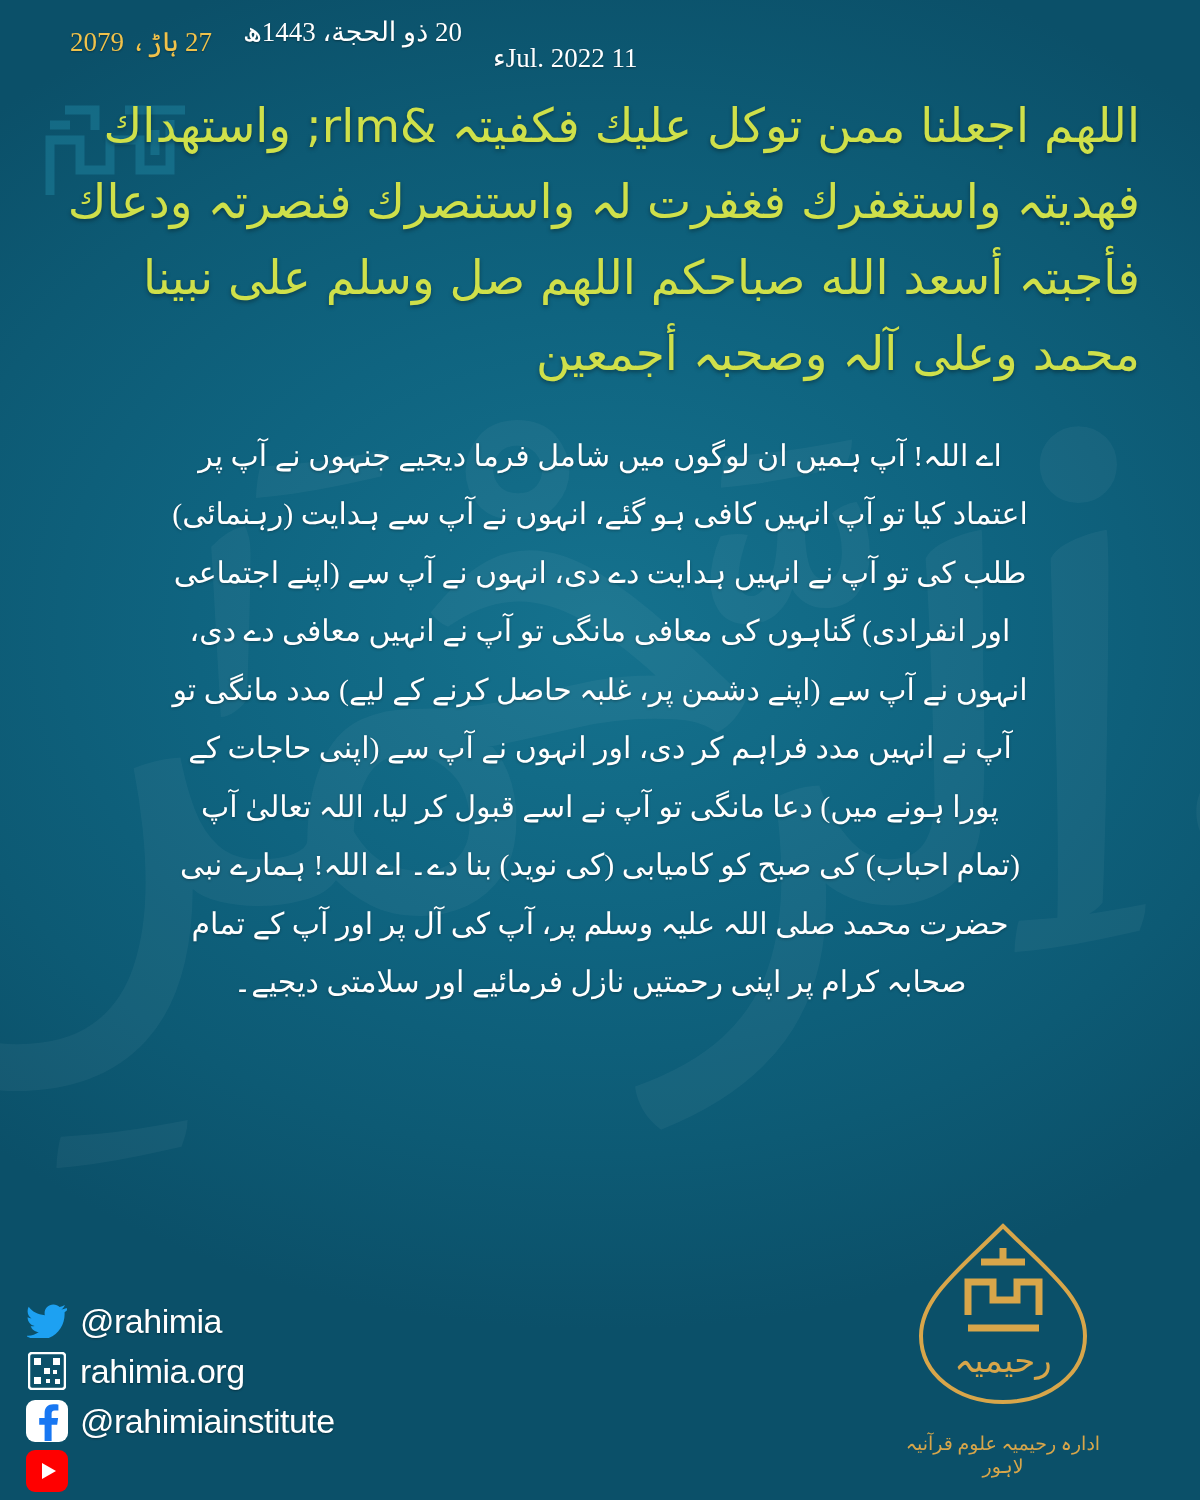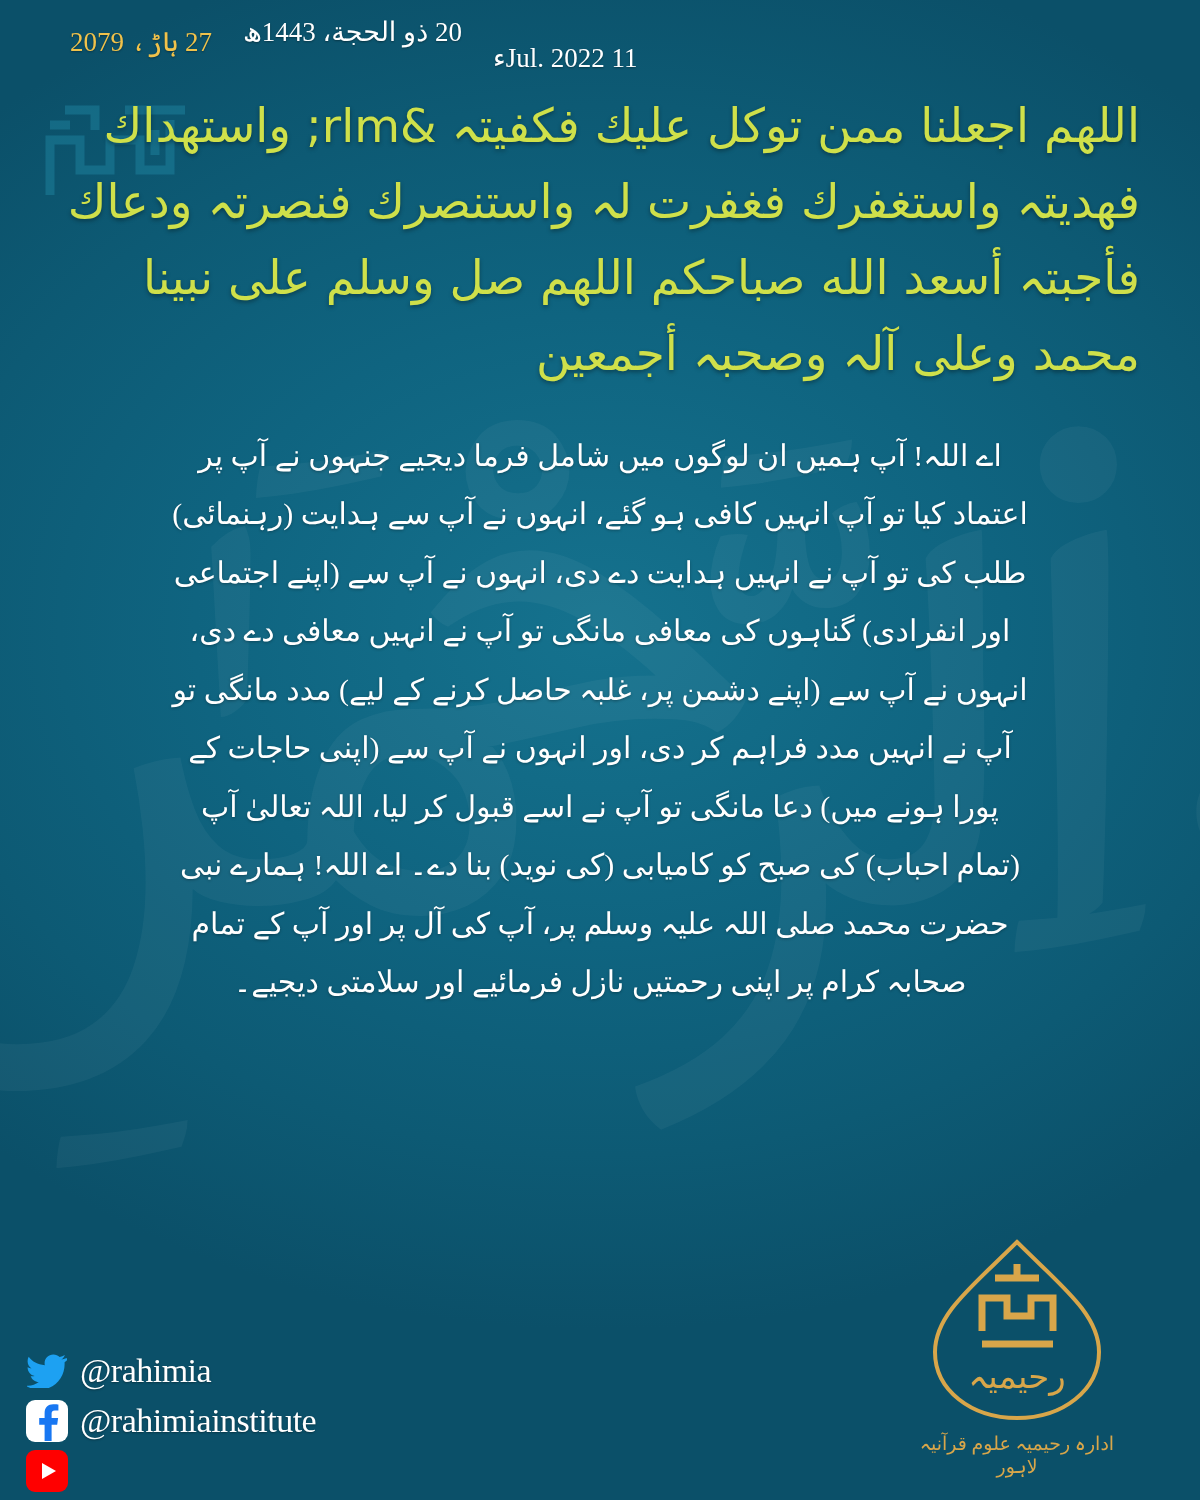--- a/index.html
+++ b/index.html
@@ -133,52 +133,52 @@
     gap: 8px;
   }
   .social-row {
     display: flex;
     align-items: center;
     gap: 12px;
   }
   .social-handle {
     color: #ffffff;
     font-size: 34px;
-    font-family: Liberation Serif, serif;
+    font-family: Liberation Sans, sans-serif;
     letter-spacing: -0.5px;
     text-shadow: 0 1px 2px rgba(0,0,0,0.35);
   }
   .icon-badge {
     width: 42px;
     height: 42px;
     border-radius: 7px;
     display: flex;
     align-items: center;
     justify-content: center;
     flex: 0 0 auto;
   }
   .ic-twitter { background: transparent; }
   .ic-web     { background: transparent; }
   .ic-fb      { background: #ffffff; border-radius: 9px; }
   .ic-yt      { background: #ff0000; border-radius: 9px; }
 
   
   .logo {
     position: absolute;
-    right: 78px;
+    right: 92px;
     bottom: 22px;
     z-index: 4;
     width: 210px;
     text-align: center;
   }
   .logo-sub {
     color: #d8a64a;
     font-size: 19px;
     direction: rtl;
-    margin-top: 2px;
+    margin-top: 18px;
     letter-spacing: 0.5px;
   }
 </style>
 </head>
 <body>
 
 <div class="poster">
 
   <div class="watermark">﷽</div>
 
@@ -207,20 +207,37 @@
 
     <div class="social-row">
       <span class="icon-badge ic-twitter">
         <svg width="40" height="34" viewBox="0 0 40 34">
             <path fill="#1da1f2" d="M39 4.2c-1.5.7-3 1.1-4.7 1.3 1.7-1 3-2.6 3.6-4.5-1.6 1-3.4 1.7-5.3 2.1C31.1 1.5 28.8.5 26.3.5c-4.8 0-8.7 3.9-8.7 8.7 0 .7.1 1.3.2 2C10.6 10.8 5.3 7.6 1.7 2.8 1 4.1.6 5.6.6 7.2c0 3 1.5 5.7 3.9 7.2-1.4 0-2.7-.4-3.9-1.1v.1c0 4.2 3 7.7 7 8.5-.7.2-1.5.3-2.3.3-.6 0-1.1 0-1.6-.2 1.1 3.5 4.3 6 8.1 6.1-3 2.3-6.7 3.7-10.8 3.7-.8 0-1.5 0-2.3-.1 4 2.5 8.6 4 13.6 4 16.4 0 25.3-13.5 25.3-25.2V8.3c1.8-1.2 3.2-2.7 4.3-4.1z"></path>
           </svg>
       </span>
       <span class="social-handle">@rahimia</span>
     </div>
 
+    <div class="social-row">
+      <span class="icon-badge ic-web">
+        <svg width="38" height="38" viewBox="0 0 38 38">
+          <rect x="1" y="1" width="36" height="36" rx="3" fill="none" stroke="#ffffff" stroke-width="2.5"></rect>
+          <g fill="#ffffff">
+            <rect x="6" y="6" width="7" height="7"></rect>
+              <rect x="25" y="6" width="7" height="7"></rect>
+            <rect x="6" y="25" width="7" height="7"></rect>
+              <rect x="16" y="16" width="6" height="6"></rect>
+            <rect x="25" y="18" width="4" height="4"></rect>
+              <rect x="18" y="27" width="4" height="4"></rect>
+            <rect x="27" y="27" width="5" height="5"></rect>
+          </g>
+        </svg>
+      </span>
+      <span class="social-handle">rahimia.org</span>
+    </div>
 
     <div class="social-row">
       <span class="icon-badge ic-fb">
         <svg width="42" height="42" viewBox="0 0 42 42">
             <path fill="#1877f2" d="M25.6 41V24.8h5.6l.9-6.7h-6.5v-4.3c0-1.9.5-3.2 3.3-3.2h3.5V4.6c-.6-.1-2.7-.3-5.2-.3-5.1 0-8.6 3.1-8.6 8.9v4.9h-5.4v6.7h5.4V41h7z"></path>
           </svg>
       </span>
       <span class="social-handle">@rahimiainstitute</span>
     </div>
 

